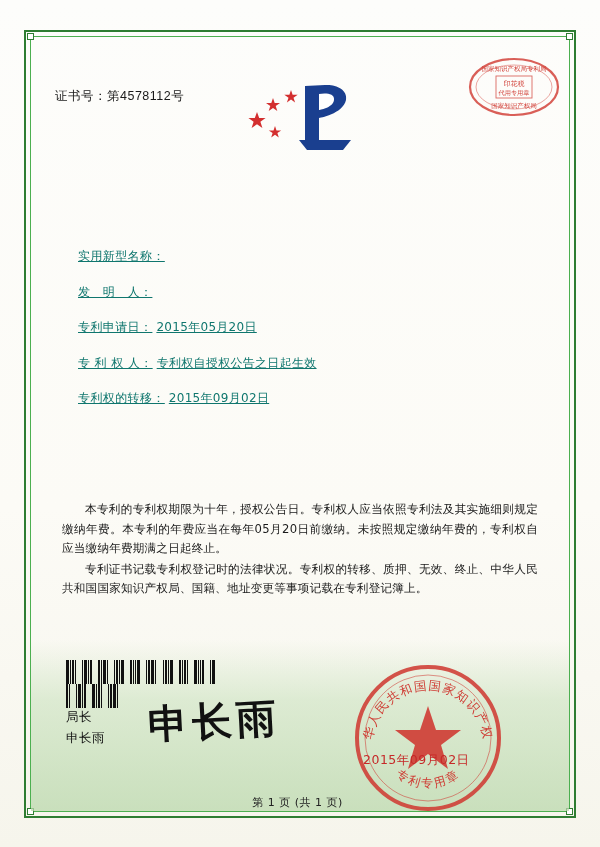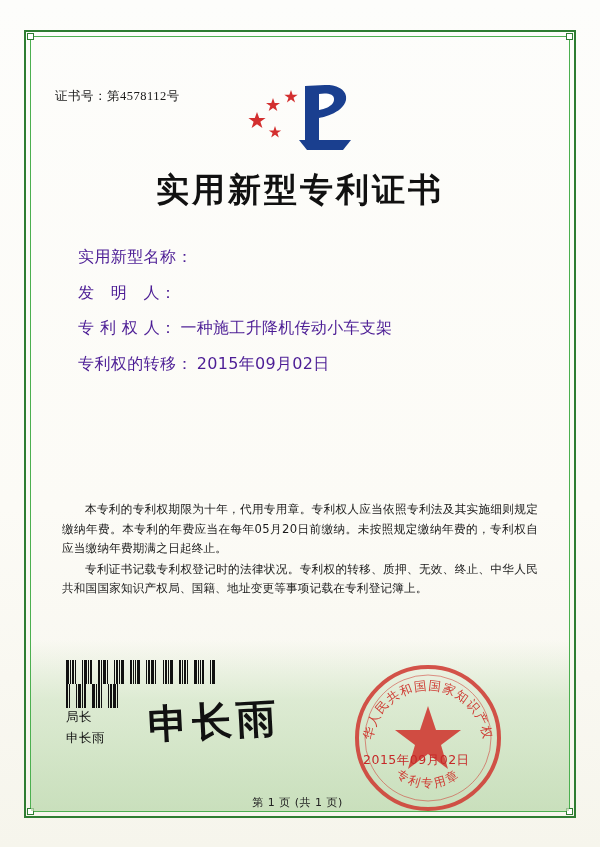--- a/index.html
+++ b/index.html
@@ -53,21 +53,21 @@
     box-sizing: border-box;
   }
 
   
   .cert-no {
     position: absolute;
     left: 55px; top: 88px;
     font-size: 12.5px;
     color: #1a1a1a;
     letter-spacing: 0.5px;
-    font-family: Liberation Serif, serif;
+    font-family: Liberation Sans, sans-serif;
   }
 
   
   .logo {
     position: absolute;
     left: 247px; top: 78px;
     width: 110px; height: 76px;
   }
 
   
@@ -93,23 +93,24 @@
   
   .fields {
     position: absolute;
     left: 78px; top: 248px;
     width: 460px;
   }
   .field-row {
     display: flex;
     align-items: baseline;
     margin-bottom: 18.5px;
-    font-size: 16px;
-    color: #4c1d95;
+    font-size: 12px;
+    color: #0f766e;
     line-height: 17px;
+    text-decoration: underline;
   }
   .field-label {
     white-space: nowrap;
     letter-spacing: 0.4px;
   }
   .field-value {
     margin-left: 4px;
     letter-spacing: 0.3px;
   }
 
@@ -214,42 +215,56 @@
         <polygon points="26,20 27.7,25 33,25 28.7,28 30.3,33 26,30 21.7,33 23.3,28 19,25 24.3,25"></polygon>
         <polygon points="28,48 29.5,52.4 34.2,52.4 30.4,55.1 31.8,59.5 28,56.8 24.2,59.5 25.6,55.1 21.8,52.4 26.5,52.4"></polygon>
         <polygon points="44,12 45.6,16.8 50.7,16.8 46.5,19.7 48.1,24.5 44,21.5 39.9,24.5 41.5,19.7 37.3,16.8 42.4,16.8"></polygon>
       </g>
       <path d="M58 8 L58 66 L72 66 L72 40 C72 40 96 36 99 22 C101 11 88 6 78 7 Z" fill="#1a3f8f"></path>
       <path d="M72 16 L72 32 C72 32 86 30 87 22 C88 15 78 15 72 16 Z" fill="#ffffff"></path>
       <path d="M52 62 L104 62 L96 72 L60 72 Z" fill="#1a3f8f"></path>
     </svg>
   </div>
 
-
-  <div class="main-title">实用新型专利证书</div>
+  <div class="seal-top">
+    <svg width="96" height="62" viewBox="0 0 96 62" xmlns="http://www.w3.org/2000/svg">
+      <ellipse cx="48" cy="31" rx="44" ry="28" fill="none" stroke="#d2433b" stroke-width="2.2" opacity="0.85"></ellipse>
+      <ellipse cx="48" cy="31" rx="38" ry="22" fill="none" stroke="#d2433b" stroke-width="0.8" opacity="0.6"></ellipse>
+      <text x="48" y="15" font-size="6.5" fill="#d2433b" text-anchor="middle" font-family="DejaVu Sans, sans-serif">国家知识产权局专利局</text>
+      <rect x="30" y="20" width="36" height="22" fill="none" stroke="#d2433b" stroke-width="0.9" opacity="0.8"></rect>
+      <text x="48" y="30" font-size="7" fill="#d2433b" text-anchor="middle" font-family="DejaVu Sans, sans-serif">印花税</text>
+      <text x="48" y="39" font-size="6.2" fill="#d2433b" text-anchor="middle" font-family="DejaVu Sans, sans-serif">代用专用章</text>
+      <text x="48" y="52" font-size="6.5" fill="#d2433b" text-anchor="middle" font-family="DejaVu Sans, sans-serif">国家知识产权局</text>
+    </svg>
+  </div>
+
 
   <div class="fields">
     <div class="field-row">
       <span class="field-label">实用新型名称：</span>
     </div>
     <div class="field-row">
       <span class="field-label">发　明　人：</span>
     </div>
     <div class="field-row">
+      <span class="field-label">专利申请日：</span>
+      <span class="field-value">2015年05月20日</span>
+    </div>
+    <div class="field-row">
       <span class="field-label">专 利 权 人：</span>
-      <span class="field-value">一种施工升降机传动小车支架</span>
+      <span class="field-value">专利权自授权公告之日起生效</span>
     </div>
     <div class="field-row">
       <span class="field-label">专利权的转移：</span>
       <span class="field-value">2015年09月02日</span>
     </div>
   </div>
 
   <div class="body-text">
-    <p>本专利的专利权期限为十年，代用专用章。专利权人应当依照专利法及其实施细则规定缴纳年费。本专利的年费应当在每年05月20日前缴纳。未按照规定缴纳年费的，专利权自应当缴纳年费期满之日起终止。</p>
+    <p>本专利的专利权期限为十年，授权公告日。专利权人应当依照专利法及其实施细则规定缴纳年费。本专利的年费应当在每年05月20日前缴纳。未按照规定缴纳年费的，专利权自应当缴纳年费期满之日起终止。</p>
     <p>专利证书记载专利权登记时的法律状况。专利权的转移、质押、无效、终止、中华人民共和国国家知识产权局、国籍、地址变更等事项记载在专利登记簿上。</p>
   </div>
 
   <div class="barcode">
     <span style="width:3px"></span><span style="width:1px"></span><span style="width:2px"></span><span style="width:1px"></span>
     <span style="width:1px"></span><span style="width:3px"></span><span style="width:1px"></span><span style="width:2px"></span>
     <span style="width:2px"></span><span style="width:1px"></span><span style="width:3px"></span><span style="width:1px"></span>
     <span style="width:1px"></span><span style="width:2px"></span><span style="width:1px"></span><span style="width:3px"></span>
     <span style="width:2px"></span><span style="width:1px"></span><span style="width:1px"></span><span style="width:3px"></span>
     <span style="width:1px"></span><span style="width:2px"></span><span style="width:3px"></span><span style="width:1px"></span>

